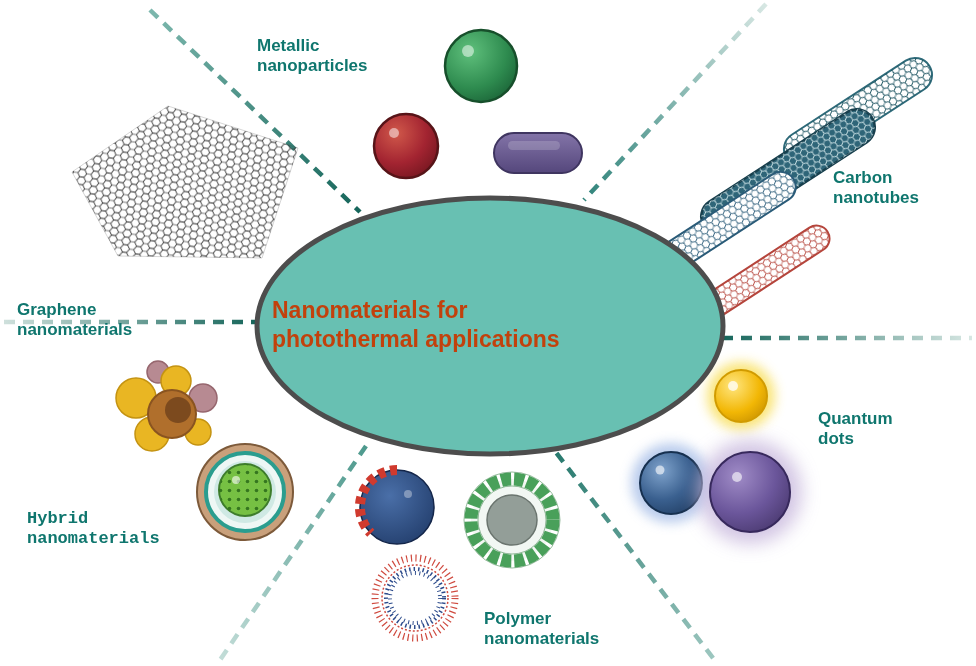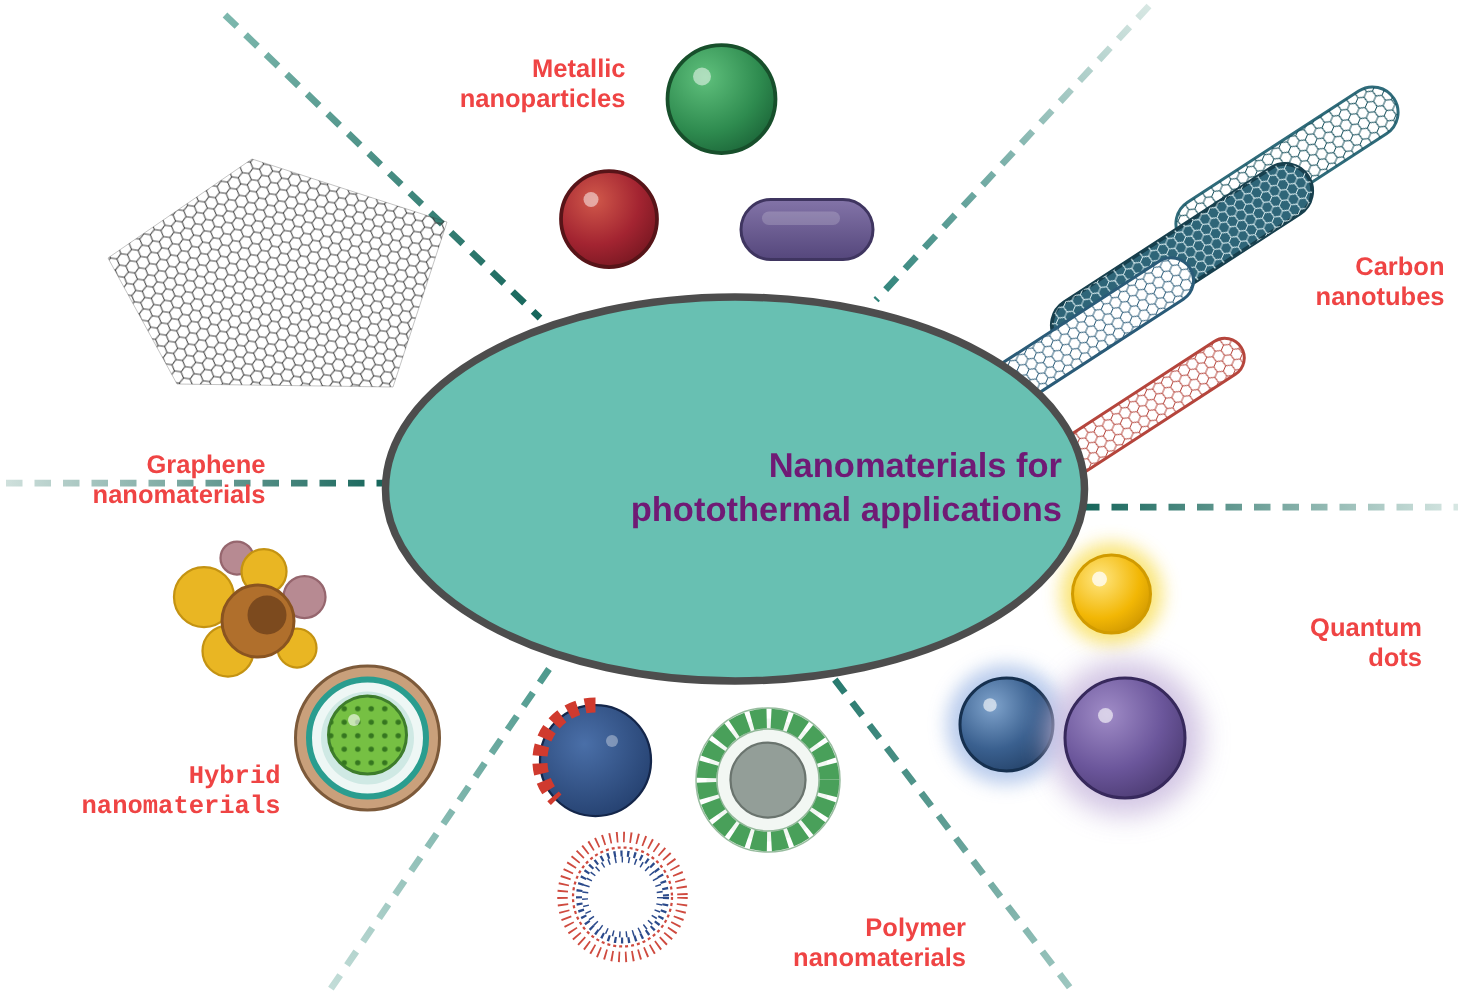--- a/index.html
+++ b/index.html
@@ -9,32 +9,32 @@
     background:#ffffff;
     font-family:"Liberation Sans", sans-serif;
     overflow:hidden;
   }
   #gfx{position:absolute;left:0;top:0;}
   .label{
     position:absolute;
     font-weight:bold;
     font-size:17px;
     line-height:1.2;
-    color:#ef4444;
-    text-align:right;
+    color:#0f766e;
+    text-align:left;
     white-space:pre-line;
   }
   .center-title{
     position:absolute;
     left:272px;top:296px;width:436px;
     font-weight:bold;
     font-size:23px;
     line-height:1.25;
-    color:#701a75;
-    text-align:right;
+    color:#c2410c;
+    text-align:left;
     white-space:pre-line;
   }
   .lbl-metallic{left:257px;top:36px;width:160px;}
   .lbl-carbon{left:833px;top:131px;width:130px;margin-top:37px;}
   .lbl-graphene{left:17px;top:263px;width:160px;margin-top:37px;}
   .lbl-quantum{left:818px;top:409px;width:130px;}
   .lbl-hybrid{left:27px;top:509px;width:160px;font-family:Liberation Mono, monospace;}
   .lbl-polymer{left:484px;top:609px;width:160px;}
 </style>
 </head>

